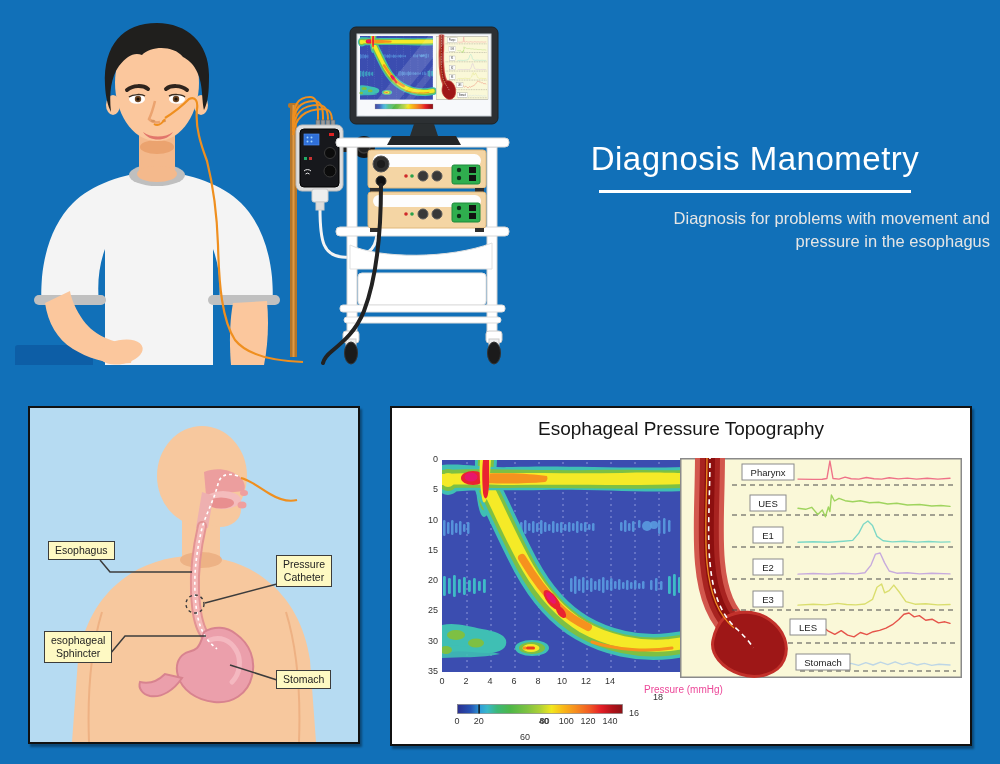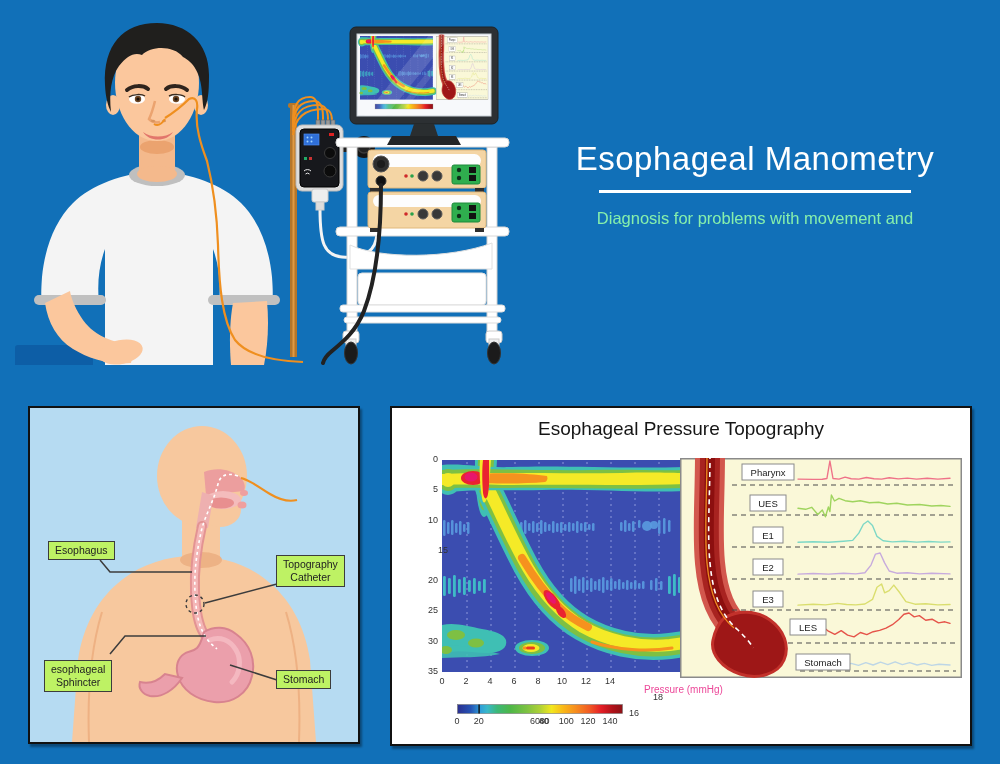--- a/index.html
+++ b/index.html
@@ -5,28 +5,28 @@
   html,body{margin:0;padding:0;}
   body{font-family:"Liberation Sans",sans-serif;}
   #stage{position:relative;width:1000px;height:764px;background:#1170b8;overflow:hidden;}
   svg{display:block;}
   .abs{position:absolute;}
 
   
   #title-block{position:absolute;left:520px;top:140px;width:470px;text-align:center;color:#ffffff;}
   #main-title{font-size:33px;font-weight:400;letter-spacing:.5px;}
   #title-rule{width:312px;height:3px;background:#ffffff;margin:12px auto 14px auto;}
-  #subtitle{font-size:16.5px;line-height:1.4;color:#86efac;}
+  #subtitle{font-size:16.5px;line-height:1.4;color:#e5e5e5;text-align:right;}
 
   
   .panel{position:absolute;border:2px solid #111;box-shadow:2px 3px 2px rgba(0,0,0,.35);}
   #anatomy-panel{left:28px;top:406px;width:328px;height:334px;background:#b6dbf2;}
   #topo-panel{left:390px;top:406px;width:578px;height:336px;background:#ffffff;}
 
-  .alabel{position:absolute;background:#bef264;border:1.5px solid #3c3c3c;color:#222;
+  .alabel{position:absolute;background:#fef9c3;border:1.5px solid #3c3c3c;color:#222;
           font-size:10.5px;line-height:1.25;padding:2px 6px;text-align:center;white-space:pre-line;}
 
   #topo-title{position:absolute;left:0;top:10px;width:100%;text-align:center;
               font-size:19px;color:#151515;}
   #hm-plot{position:absolute;left:50px;top:52px;}
   .htick{position:absolute;font-size:9px;color:#333;}
   #wave-svg{position:absolute;left:288px;top:50px;}
   #cbar-svg{position:absolute;left:65px;top:296px;}
   #cb-ticks{position:absolute;left:65px;top:308px;width:170px;height:12px;}
   #cb-ticks span{position:absolute;transform:translateX(-50%);font-size:9px;color:#333;}
@@ -94,23 +94,23 @@
     <circle cx="165" cy="196" r="9" fill="none" stroke="#3c3c3c" stroke-width="1.4" stroke-dasharray="3,3"></circle>
 
     <g stroke="#3c3c3c" stroke-width="1.5" fill="none">
       <path d="M70,152 L80,164 L162,164"></path>
       <path d="M247,176 L175,195"></path>
       <path d="M80,246 L95,228 L176,228"></path>
       <path d="M247,272 L200,257"></path>
     </g>
   </svg>
   <div class="alabel" style="left:18px;top:133px;">Esophagus</div>
-  <div class="alabel" style="left:246px;top:147px;">Topography
+  <div class="alabel" style="left:246px;top:147px;">Pressure
 Catheter</div>
-  <div class="alabel" style="left:14px;top:252px;">esophageal
+  <div class="alabel" style="left:14px;top:223px;">esophageal
 Sphincter</div>
   <div class="alabel" style="left:246px;top:262px;">Stomach</div>
 </div>
 
 <div id="topo-panel" class="panel">
   <div id="topo-title">Esophageal Pressure Topography</div>
 
   <svg id="hm-plot" viewBox="0 0 243 212" width="243" height="212">
     <g id="hm-art">
       <rect width="243" height="212" fill="#3b4db0"></rect>
@@ -304,31 +304,31 @@
   </svg>
 
   <svg id="cbar-svg" width="168" height="10">
     <rect x="0.5" y="0.5" width="165" height="9" fill="url(#cbgrad)" stroke="#777" stroke-width="0.6"></rect>
     <rect x="21.4" y="0.5" width="1.4" height="9" fill="#111"></rect>
   </svg>
   <div id="cb-ticks">
         <span style="left: 0px; position: absolute;">0</span>
         <span style="left: 21.85px; position: absolute;">20</span>
         <span style="left: 43.7px; position: absolute; margin-left: 43px;">40</span>
-        <span style="left: 78px; position: absolute;">60</span>
+        <span style="left: 68px; position: absolute; margin-top: 16px;">60</span>
         <span style="left: 87.4px; position: absolute; text-align: center;">80</span>
         <span style="left: 109.25px; position: absolute;">100</span>
         <span style="left: 131.1px; position: absolute;">120</span>
         <span style="left: 152.95px; position: absolute; text-align: center;">140</span>
       </div>
   <div id="cb-label">Pressure (mmHg)</div>
 <span class="htick" style="left: 28px; top: 46px; width: 18px; text-align: right; position: absolute;">0</span>
       <span class="htick" style="left: 28px; top: 76.2857px; width: 18px; text-align: right; position: absolute;">5</span>
       <span class="htick" style="left: 28px; top: 106.571px; width: 18px; text-align: right; position: absolute;">10</span>
-      <span class="htick" style="left: 28px; top: 136.857px; width: 18px; text-align: right; position: absolute; margin-left: 10px;">15</span>
+      <span class="htick" style="left: 28px; top: 136.857px; width: 18px; text-align: right; position: absolute;">15</span>
       <span class="htick" style="left: 28px; top: 167.143px; width: 18px; text-align: right; position: absolute;">20</span>
       <span class="htick" style="left: 28px; top: 197.429px; width: 18px; text-align: right; position: absolute;">25</span>
       <span class="htick" style="left: 28px; top: 227.714px; width: 18px; text-align: right; position: absolute;">30</span>
       <span class="htick" style="left: 28px; top: 258px; width: 18px; text-align: right; position: absolute;">35</span>
       <span class="htick" style="left: 50px; top: 268px; position: absolute; transform: translateX(-50%);">0</span>
       <span class="htick" style="left: 74px; top: 268px; position: absolute; transform: translateX(-50%);">2</span>
       <span class="htick" style="left: 98px; top: 268px; position: absolute; transform: translateX(-50%);">4</span>
       <span class="htick" style="left: 122px; top: 268px; position: absolute; transform: translateX(-50%);">6</span>
       <span class="htick" style="left: 146px; top: 268px; position: absolute; transform: translateX(-50%);">8</span>
       <span class="htick" style="left: 170px; top: 268px; position: absolute; transform: translateX(-50%);">10</span>
@@ -485,20 +485,21 @@
     <use href="#wave-art" xlink:href="#wave-art" transform="translate(156,31) scale(0.185,0.29)"></use>
     <rect x="95" y="99" width="58" height="5" fill="url(#cbgrad)" stroke="#999" stroke-width="0.3"></rect>
     <path d="M84,111 L150,29 L172,29 L106,111 Z" fill="rgba(255,255,255,0.14)"></path>
     <path d="M112,111 L178,29 L186,29 L120,111 Z" fill="rgba(255,255,255,0.10)"></path>
     <path d="M134,119 L154,119 L158,131 L130,131 Z" fill="#2a2e30"></path>
     <path d="M112,131 L176,131 L181,140 L107,140 Z" fill="#222527"></path>
   </g>
 </svg>
 
 <div id="title-block">
-  <div id="main-title">Esophageal Manometry</div>
+  <div id="main-title">Diagnosis Manometry</div>
   <div id="title-rule"></div>
   <div id="subtitle">
     <span>Diagnosis for problems with movement and</span><br>
+    <span>pressure in the esophagus</span>
   </div>
 </div>
 
 </div>
 
 </body></html>

